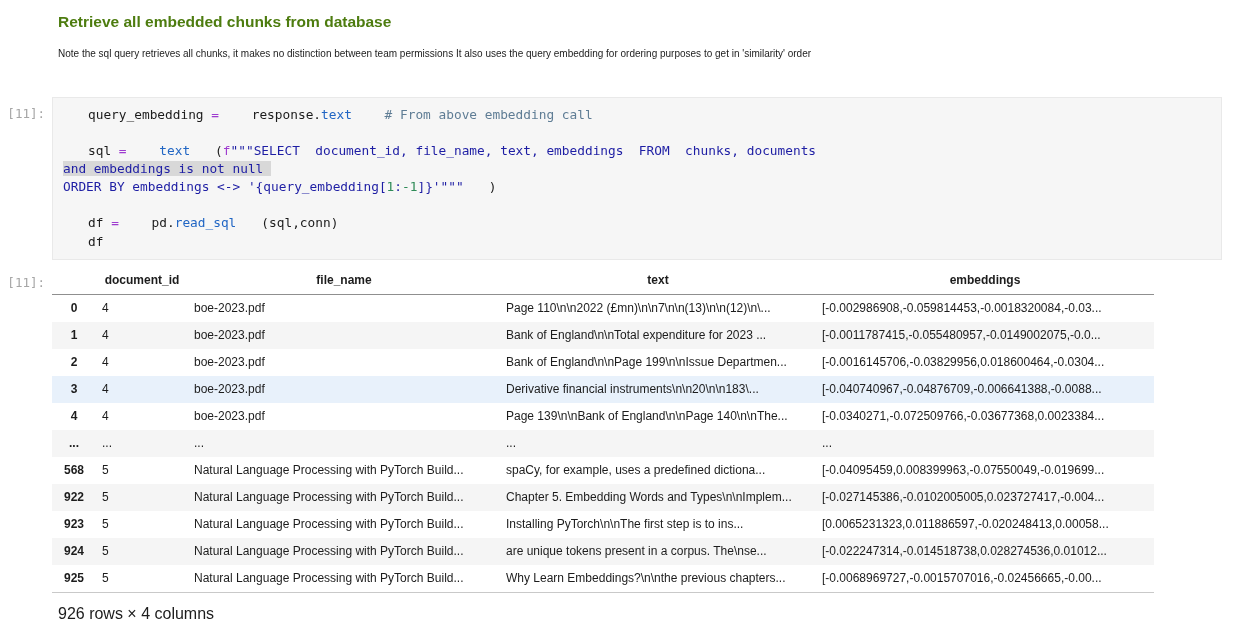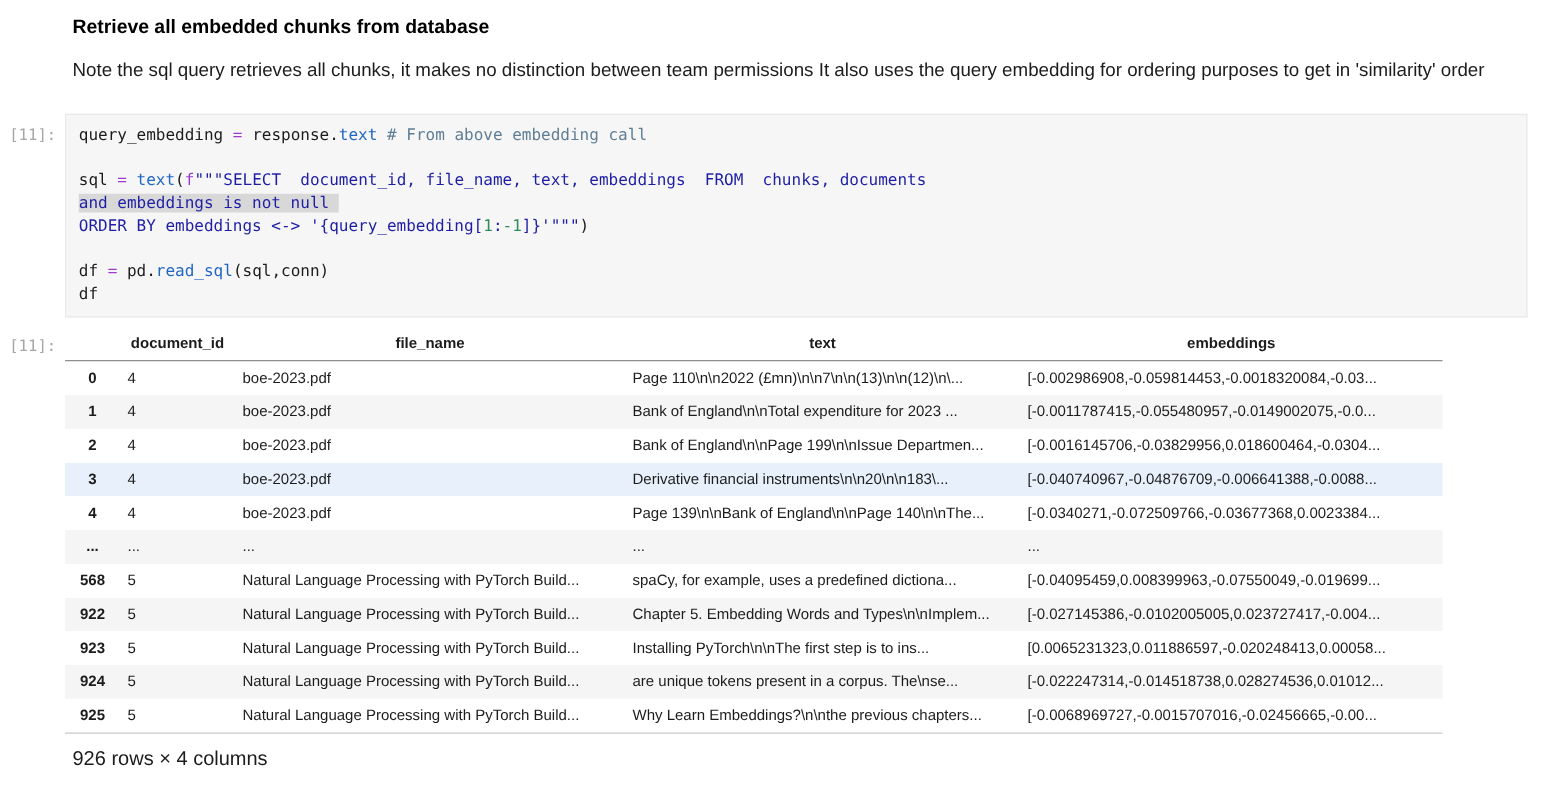--- a/index.html
+++ b/index.html
@@ -12,27 +12,27 @@
   }
   html,body{margin:0;padding:0;background:var(--page_bg);}
   body{font-family:"Liberation Sans",sans-serif;color:var(--text);}
   .page{width:1246px;height:638px;overflow:hidden;box-sizing:border-box;padding-top:12px;background:var(--page_bg);}
   .cell{display:flex;align-items:flex-start;}
   .prompt{flex:0 0 52px;box-sizing:border-box;text-align:right;padding-right:7px;
           font-family:"DejaVu Sans Mono",monospace;font-size:12.5px;color:var(--prompt);}
   .prompt.in{padding-top:9px;}
   .prompt.out{padding-top:8px;}
   .cell-content{flex:1;min-width:0;margin-right:24px;}
-  .md-heading{margin:0;padding-left:6px;font-size:15.5px;font-weight:bold;color:#000000;line-height:1.25;}
-  .md-note{margin:17px 0 5px 0;padding-left:6px;font-size:15px;line-height:1.25;}
+  .md-heading{margin:0;padding-left:6px;font-size:15.5px;font-weight:bold;color:#4d7c0f;line-height:1.25;}
+  .md-note{margin:17px 0 17px 0;padding-left:6px;font-size:10px;line-height:1.25;}
   .md-cell{margin-bottom:19px;}
   .code-box{background:var(--cell_bg);border:1px solid var(--cell_border);padding:8px 10px;
             font-family:"DejaVu Sans Mono",monospace;font-size:12.8px;line-height:18.1px;cursor:text;}
   .cm-line{white-space:pre;}
-  .t-v{color:var(--code_default);}
+  .t-v{color:var(--code_default);margin-left:25px;}
   .t-o{color:var(--code_operator);}
   .t-s{color:var(--code_string);}
   .t-f{color:var(--code_function);}
   .t-cm{color:var(--code_comment);}
   .t-n{color:var(--code_number);}
   .t-sel{background:var(--selection_bg);}
   .output{margin-top:7px;}
   table.dataframe{border-collapse:collapse;table-layout:fixed;width:1102px;font-size:12px;}
   table.dataframe th,table.dataframe td{padding:6px 6px;line-height:15px;
         white-space:nowrap;overflow:hidden;vertical-align:middle;}

